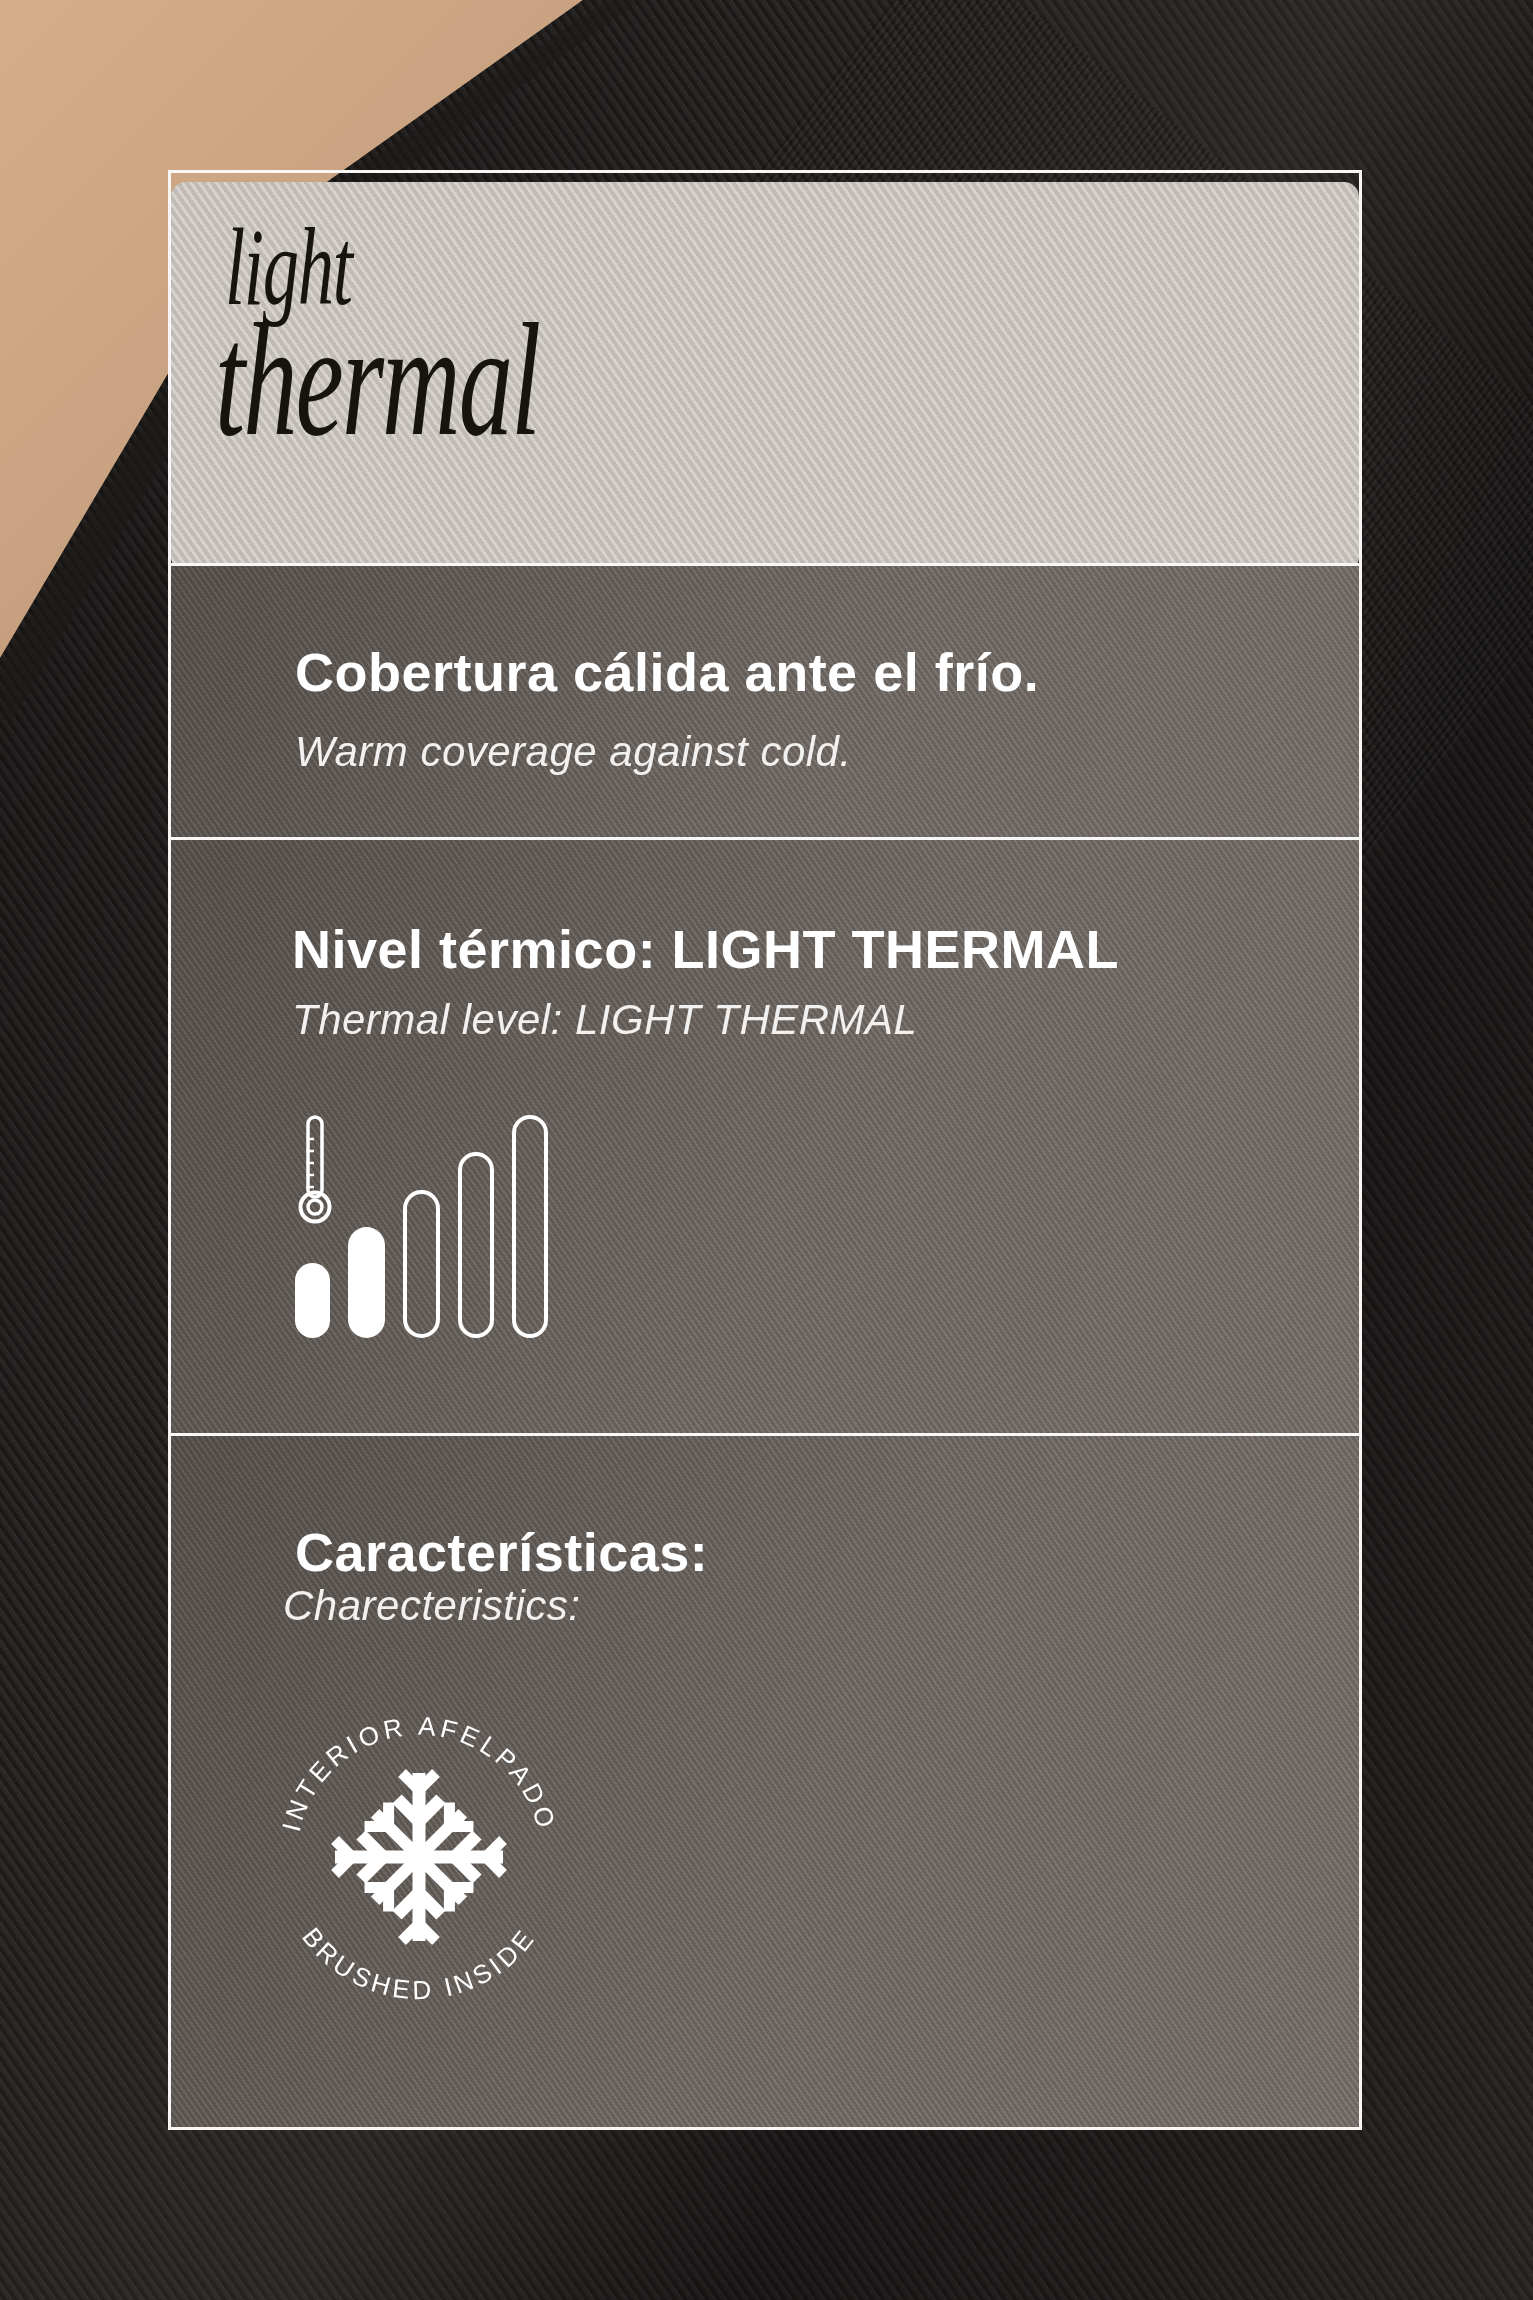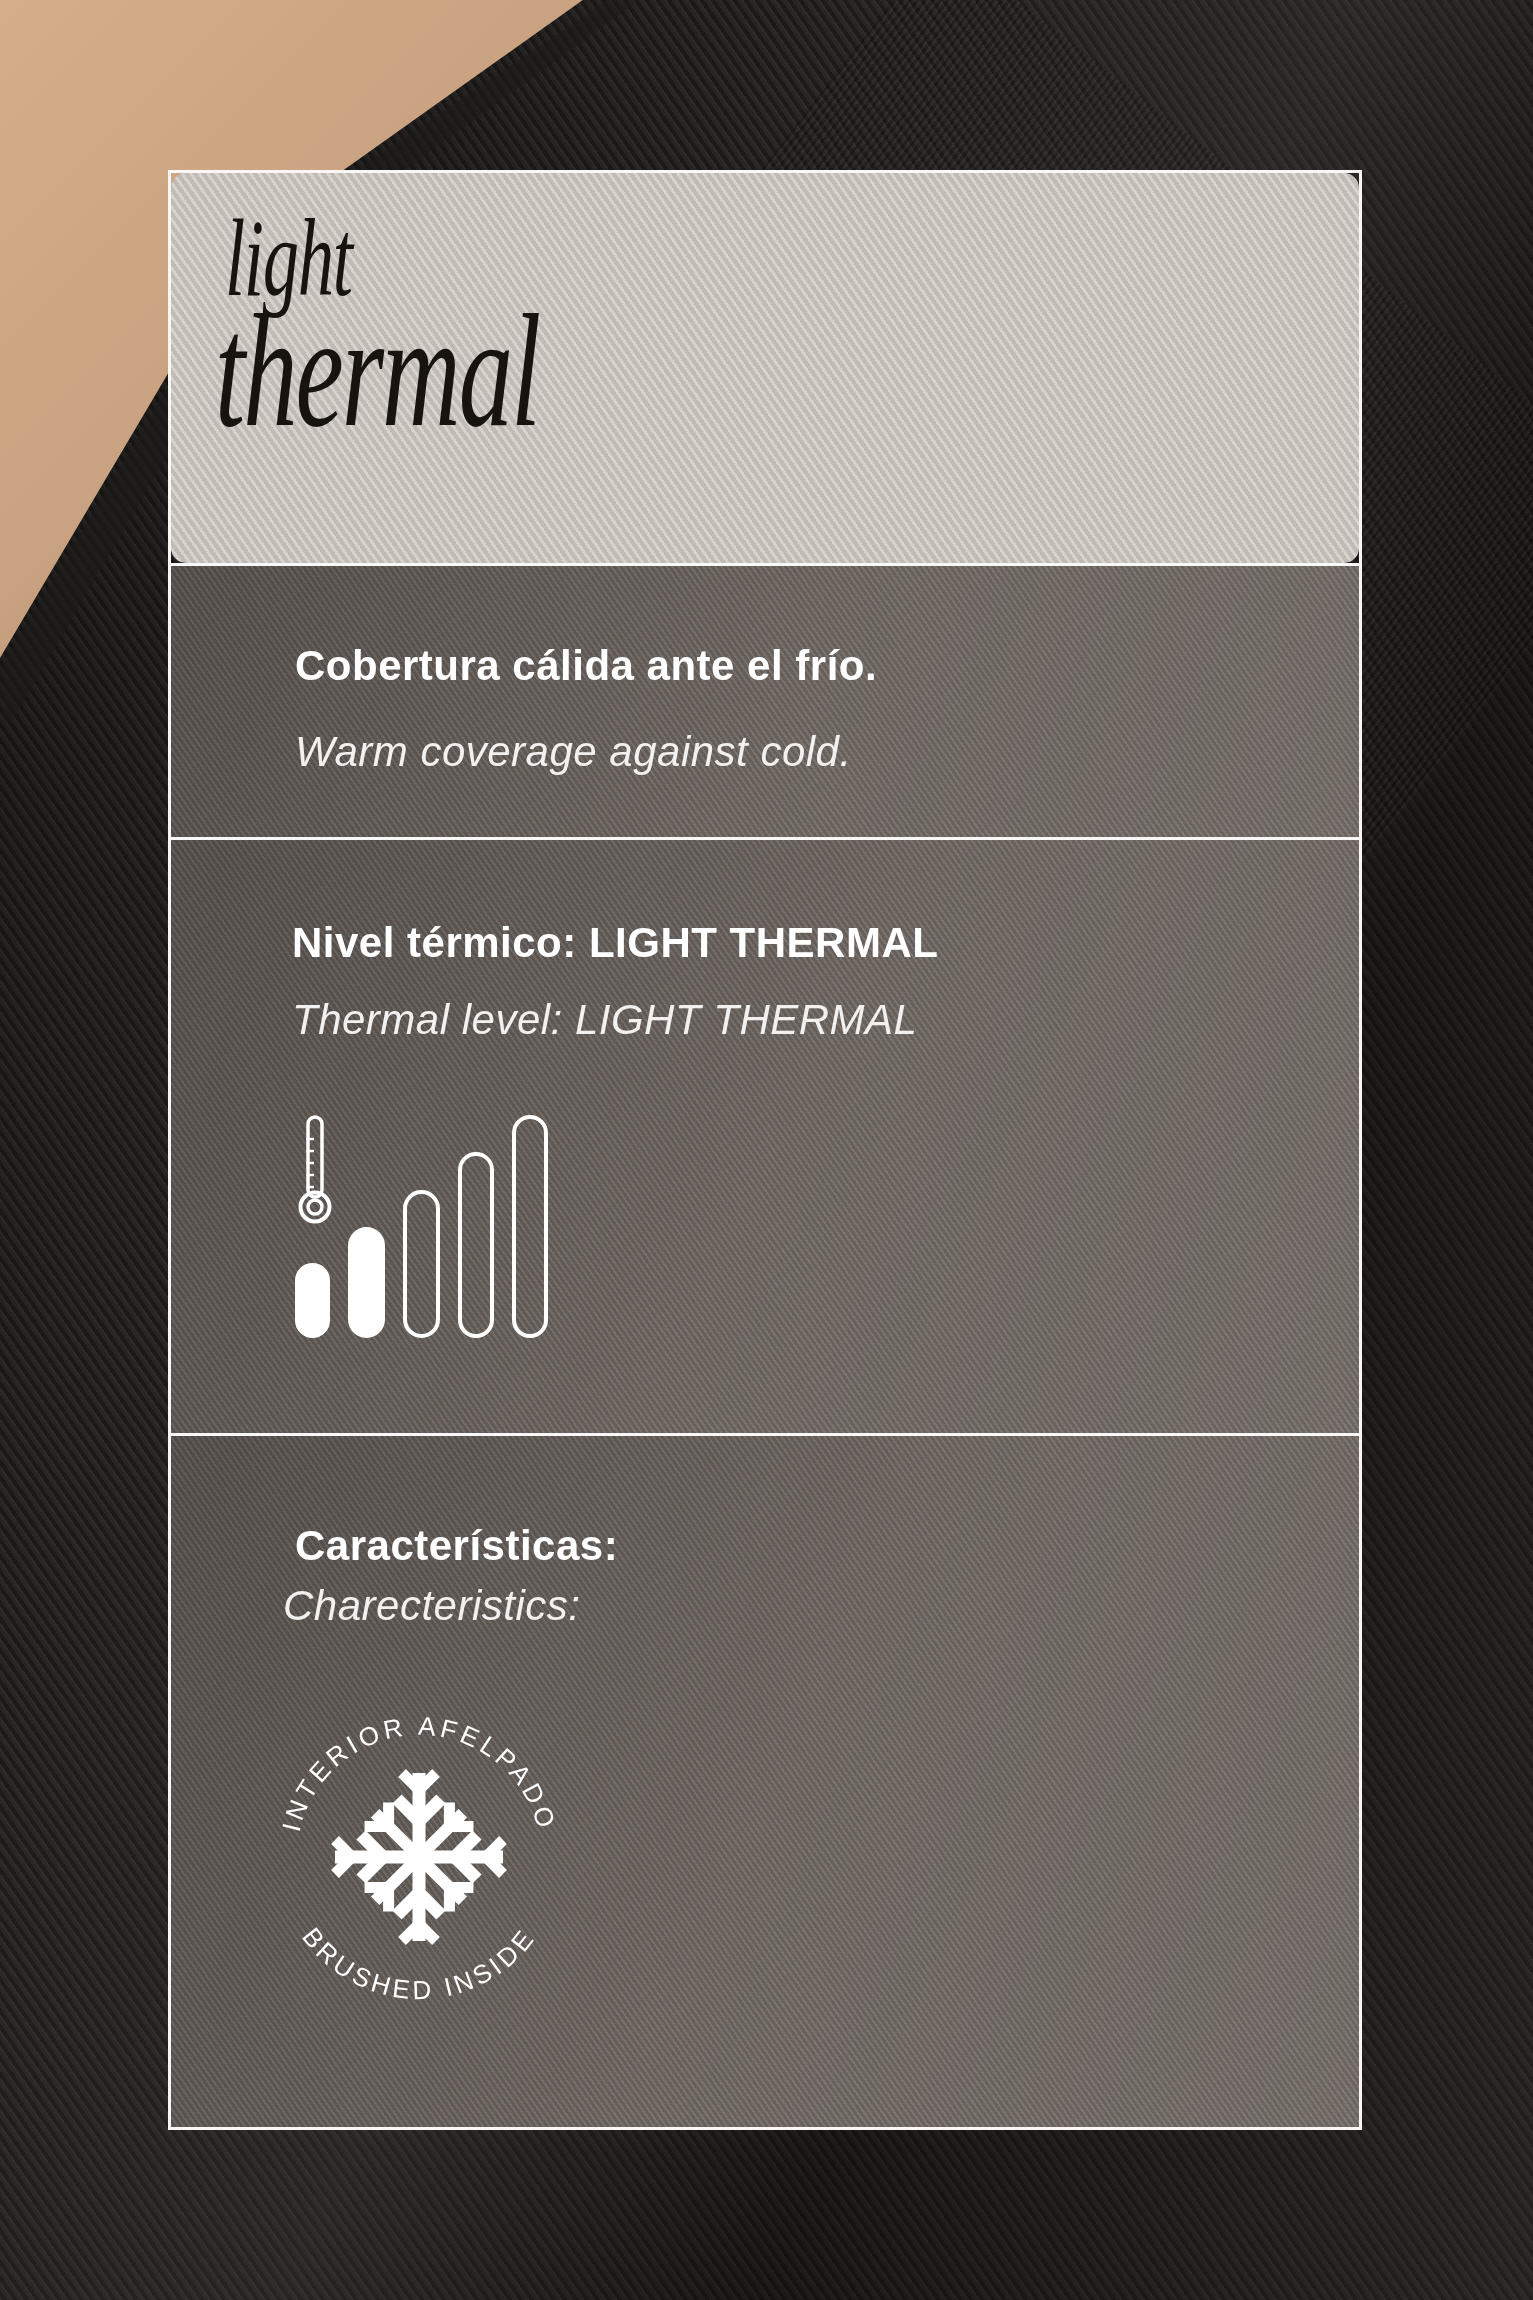--- a/index.html
+++ b/index.html
@@ -32,21 +32,21 @@
     clip-path:polygon(95% 0, 100% 0, 44% 36%, 2% 100%, 0 100%, 0 93%, 40% 33%);
     background:rgba(30,27,26,0.55);filter:blur(6px);
   }
   
   .card{
     position:absolute;left:168px;top:170px;width:1194px;height:1960px;
     border:3px solid #f8f7f6;box-sizing:border-box;
   }
   .sec{position:absolute;left:0;width:1188px;box-sizing:border-box;}
   .sec-header{
-    top:0;height:390px;
+    top:9px;height:390px;
     background-color:#c9c3be;
     background-image:repeating-linear-gradient(55deg, rgba(255,255,255,0.25) 0 3px, rgba(120,112,105,0.10) 3px 7px);
     border-radius:15px;
   }
   .sec-overlay{
     background-color:#6e6661;
     background-image:
       linear-gradient(115deg, rgba(0,0,0,0.18) 0%, rgba(255,255,255,0.04) 55%, rgba(255,255,255,0.07) 100%),
       repeating-linear-gradient(55deg, rgba(255,255,255,0.05) 0 2px, rgba(0,0,0,0.12) 2px 5px);
   }
@@ -63,21 +63,21 @@
   }
   .title-thermal{
     position:absolute;left:44px;top:118px;
     font-family:"Liberation Serif",serif;font-style:italic;font-weight:400;
     font-size:160px;line-height:1;color:#17140f;
     transform:scaleX(0.68);transform-origin:0 0;letter-spacing:-3px;
   }
   
   .t-bold{
     position:absolute;color:#ffffff;font-weight:700;
-    font-size:42px;line-height:1.1;letter-spacing:0.5px;
+    font-size:54px;line-height:1.1;letter-spacing:0.5px;
   }
   .t-italic{
     position:absolute;color:#f3f1ef;font-style:italic;font-weight:400;
     font-size:42px;line-height:1.1;letter-spacing:0.5px;
   }
   .pos-benefit-es{left:124px;top:470px;}
   .pos-benefit-en{left:124px;top:556px;}
   .pos-level-es{left:121px;top:747px;}
   .pos-level-en{left:121px;top:808px;margin-top:16px;}
   .pos-char-es{left:124px;top:1350px;}

